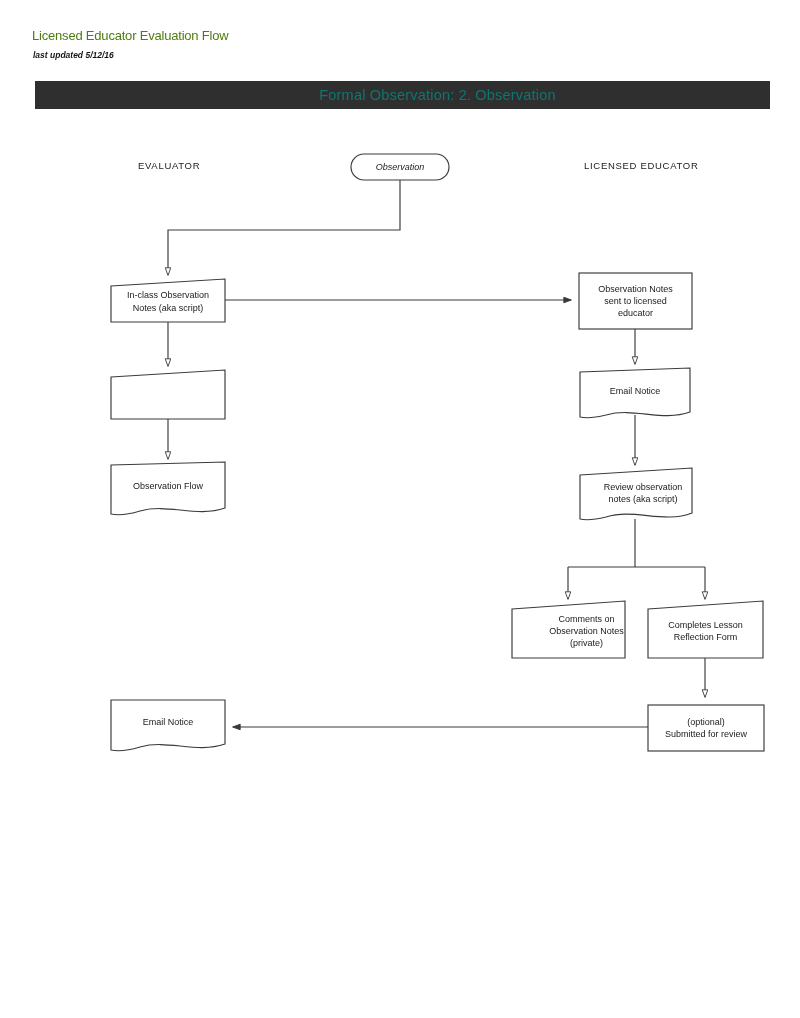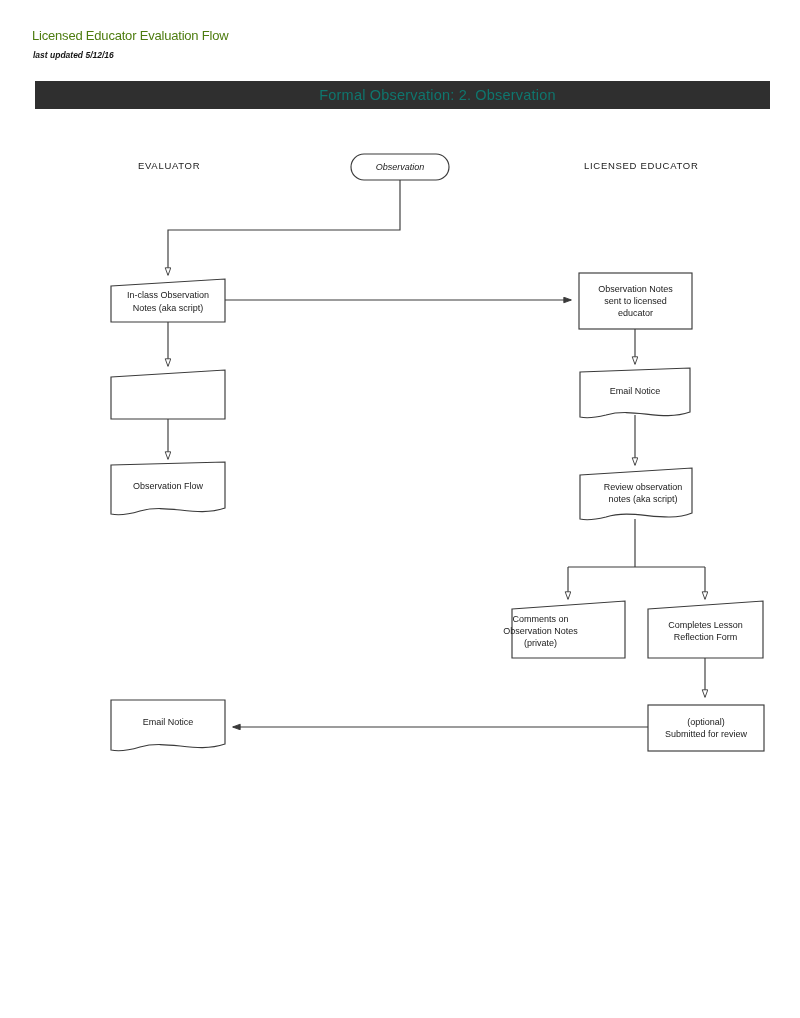--- a/index.html
+++ b/index.html
@@ -151,21 +151,21 @@
     <span>educator</span>
   </div>
 
   <div class="nodetext" style="left:580px;top:370px;width:110px;height:42px;">Email Notice</div>
 
   <div class="nodetext" style="left:580px;top:471px;width:112px;height:44px;flex-direction:column;margin-left:7px;">
     <span>Review observation</span>
     <span>notes (aka script)</span>
   </div>
 
-  <div class="nodetext" style="left:484px;top:604px;width:113px;height:54px;flex-direction:column;">
+  <div class="nodetext" style="left:530px;top:604px;width:113px;height:54px;flex-direction:column;">
     <span>Comments on</span>
     <span>Observation Notes</span>
     <span>(private)</span>
   </div>
 
   <div class="nodetext" style="left:648px;top:604px;width:115px;height:54px;flex-direction:column;">
     <span>Completes Lesson</span>
     <span>Reflection Form</span>
   </div>
 

